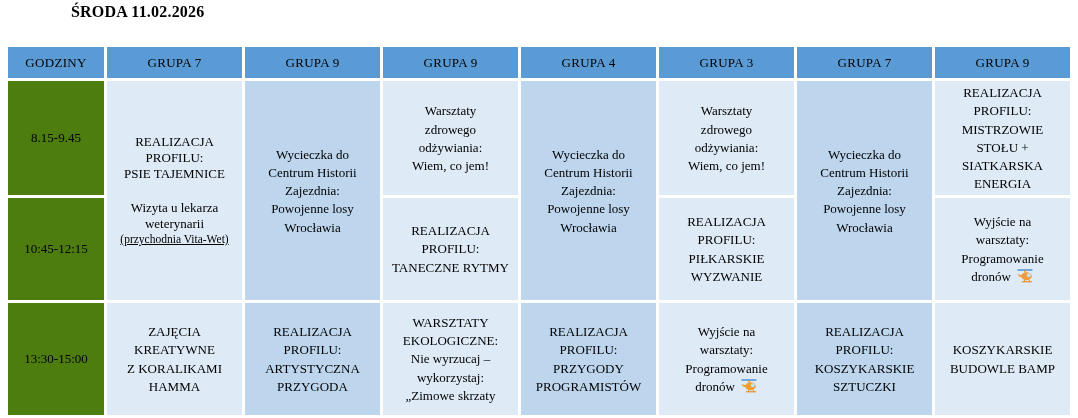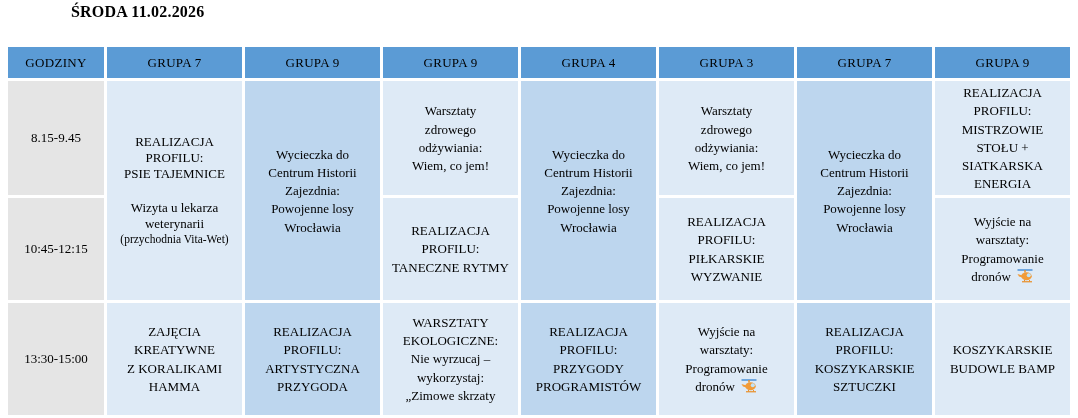--- a/index.html
+++ b/index.html
@@ -25,32 +25,32 @@
   }
   thead tr { height: 31px; }
   tr.slot-row-1 { height: 105px; }
   tr.slot-row-2 { height: 102px; }
   tr.slot-row-3 { height: 112px; }
   th.head {
     background: #5b9bd5; font-weight: normal;
     font-size: 13px; letter-spacing: 0.3px;
   }
   td.time {
-    background: #e5e5e5; font-size: 15px;
+    background: #4d7c0f; font-size: 15px;
   }
   td.light  { background: #deeaf6; }
   td.medium { background: #bdd6ee; margin-left: 12px; }
   .cell-text {
     white-space: pre-line;
     font-size: 13px; line-height: 1.25;
   }
   .cell-sub { margin-top: 17px; }
   .cell-note {
     white-space: pre-line;
-    font-size: 11.5px; line-height: 1.25;
+    font-size: 11.5px; line-height: 1.25; text-decoration: underline;
   }
   .heli-icon {
     display: inline-block; width: 18px; height: 15px;
     vertical-align: -2px; margin-left: 5px;
   }
 </style>
 </head>
 <body>
 
 <div class="page-title">ŚRODA 11.02.2026</div>

